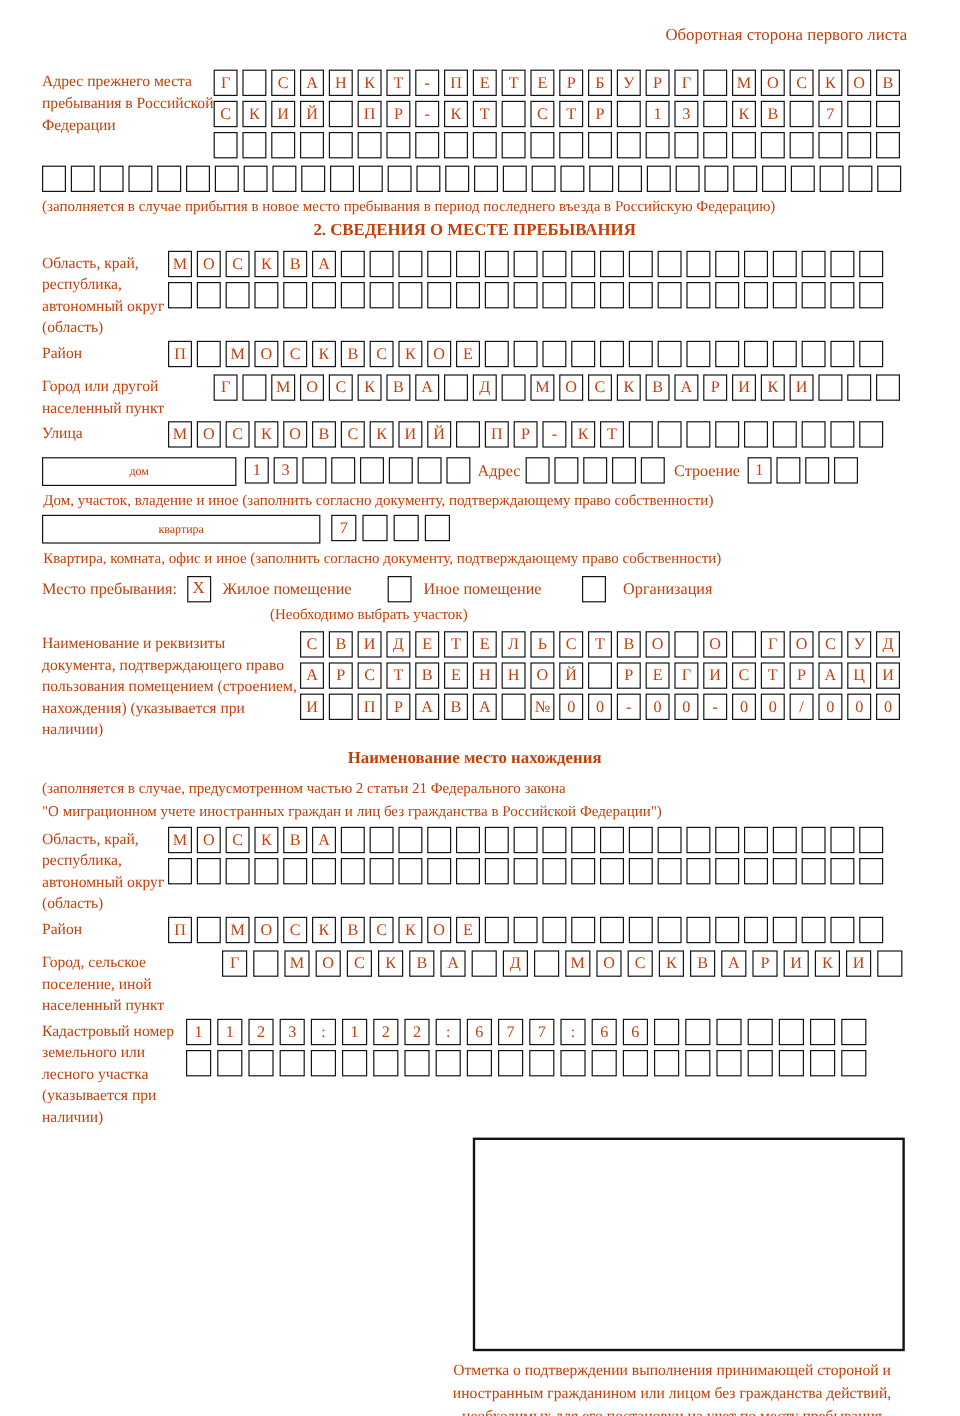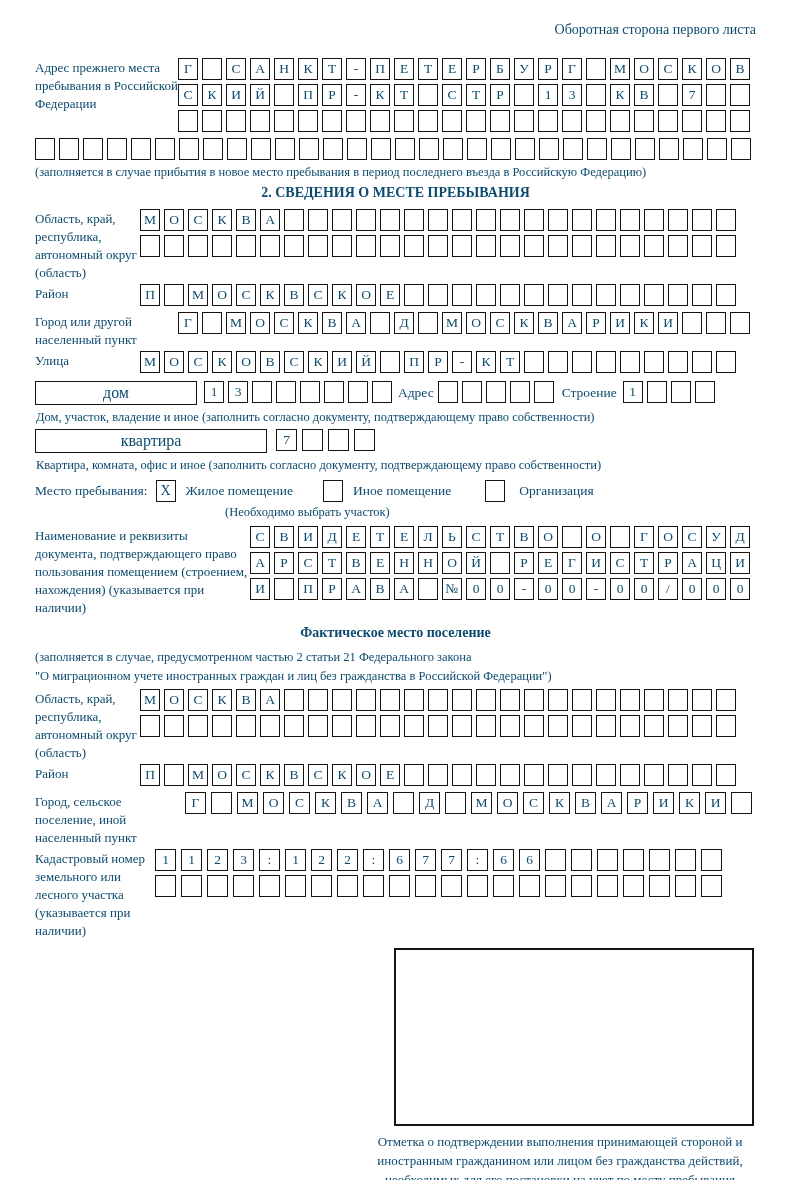--- a/index.html
+++ b/index.html
@@ -3,21 +3,21 @@
 <meta charset="utf-8">
 <style>
   html,body{margin:0;padding:0;background:#ffffff;}
   .page{
     position:relative;
     width:800px;height:1180px;
     box-sizing:border-box;
     padding:22px 44px 0 35px;
     background:#ffffff;
     font-family:"Liberation Serif","DejaVu Serif",serif;
-    color:#0c4a6e;
+    color:#c2410c;
     overflow:hidden;
     border-radius:28px;
   }
   .top-title{text-align:right;font-size:14px;margin-bottom:20px;}
   .frow{display:flex;align-items:flex-start;margin-bottom:2px;}
   .flabel{flex:0 0 auto;font-size:13px;line-height:18px;padding-top:1px;}
   .w143{width:143px;} .w105{width:105px;} .w215{width:215px;} .w150{width:150px;} .w120{width:120px;}
   .rows{flex:1 1 auto;}
   .cells{display:flex;margin-bottom:4px;}
   .cell{
@@ -26,21 +26,21 @@
     border:1.5px solid #141414;
     text-align:center;font-size:13.5px;line-height:19px;
   }
   .cells.mid .cell{width:21px;margin-right:5px;}
   .note{text-align:left;font-size:12.5px;line-height:17px;margin:2px 0 4px 0;}
   .note-left{font-size:12.5px;line-height:17px;margin:0 0 3px 1px;}
   .sec-heading{text-align:center;font-weight:bold;font-size:14px;margin:4px 0 8px 0;}
   .labelbox{
     box-sizing:border-box;border:1.5px solid #141414;height:24px;
     display:flex;align-items:center;justify-content:center;
-    font-size:16px;flex:0 0 auto;text-align:center;
+    font-size:10px;flex:0 0 auto;text-align:center;
   }
   .inline-label{font-size:13.5px;line-height:24px;flex:0 0 auto;}
   .stay{display:flex;align-items:center;font-size:13.5px;margin-top:6px;}
   .cb{
     flex:0 0 auto;box-sizing:border-box;width:20px;height:22px;
     border:1.5px solid #141414;text-align:center;line-height:19px;font-size:14px;
   }
   .note-choose{font-size:12.5px;line-height:16px;margin:2px 0 6px 190px;}
   .confirm-box{
     box-sizing:border-box;width:360px;height:178px;
@@ -451,21 +451,21 @@
           <span class="cell">0</span>
           <span class="cell">0</span>
           <span class="cell">/</span>
           <span class="cell">0</span>
           <span class="cell">0</span>
           <span class="cell">0</span>
         </div>
     </div>
   </div>
 
-  <div class="sec-heading mt8">Фактическое место поселение</div>
+  <div class="sec-heading mt8">Наименование место нахождения</div>
   <div class="note" style="margin-bottom:0;">(заполняется в случае, предусмотренном частью 2 статьи 21 Федерального закона</div>
   <div class="note">"О миграционном учете иностранных граждан и лиц без гражданства в Российской Федерации")</div>
 
   <div class="frow">
     <div class="flabel w105">Область, край, республика, автономный округ (область)</div>
     <div class="rows">
       <div class="cells">
           <span class="cell">М</span>
           <span class="cell">О</span>
           <span class="cell">С</span>

